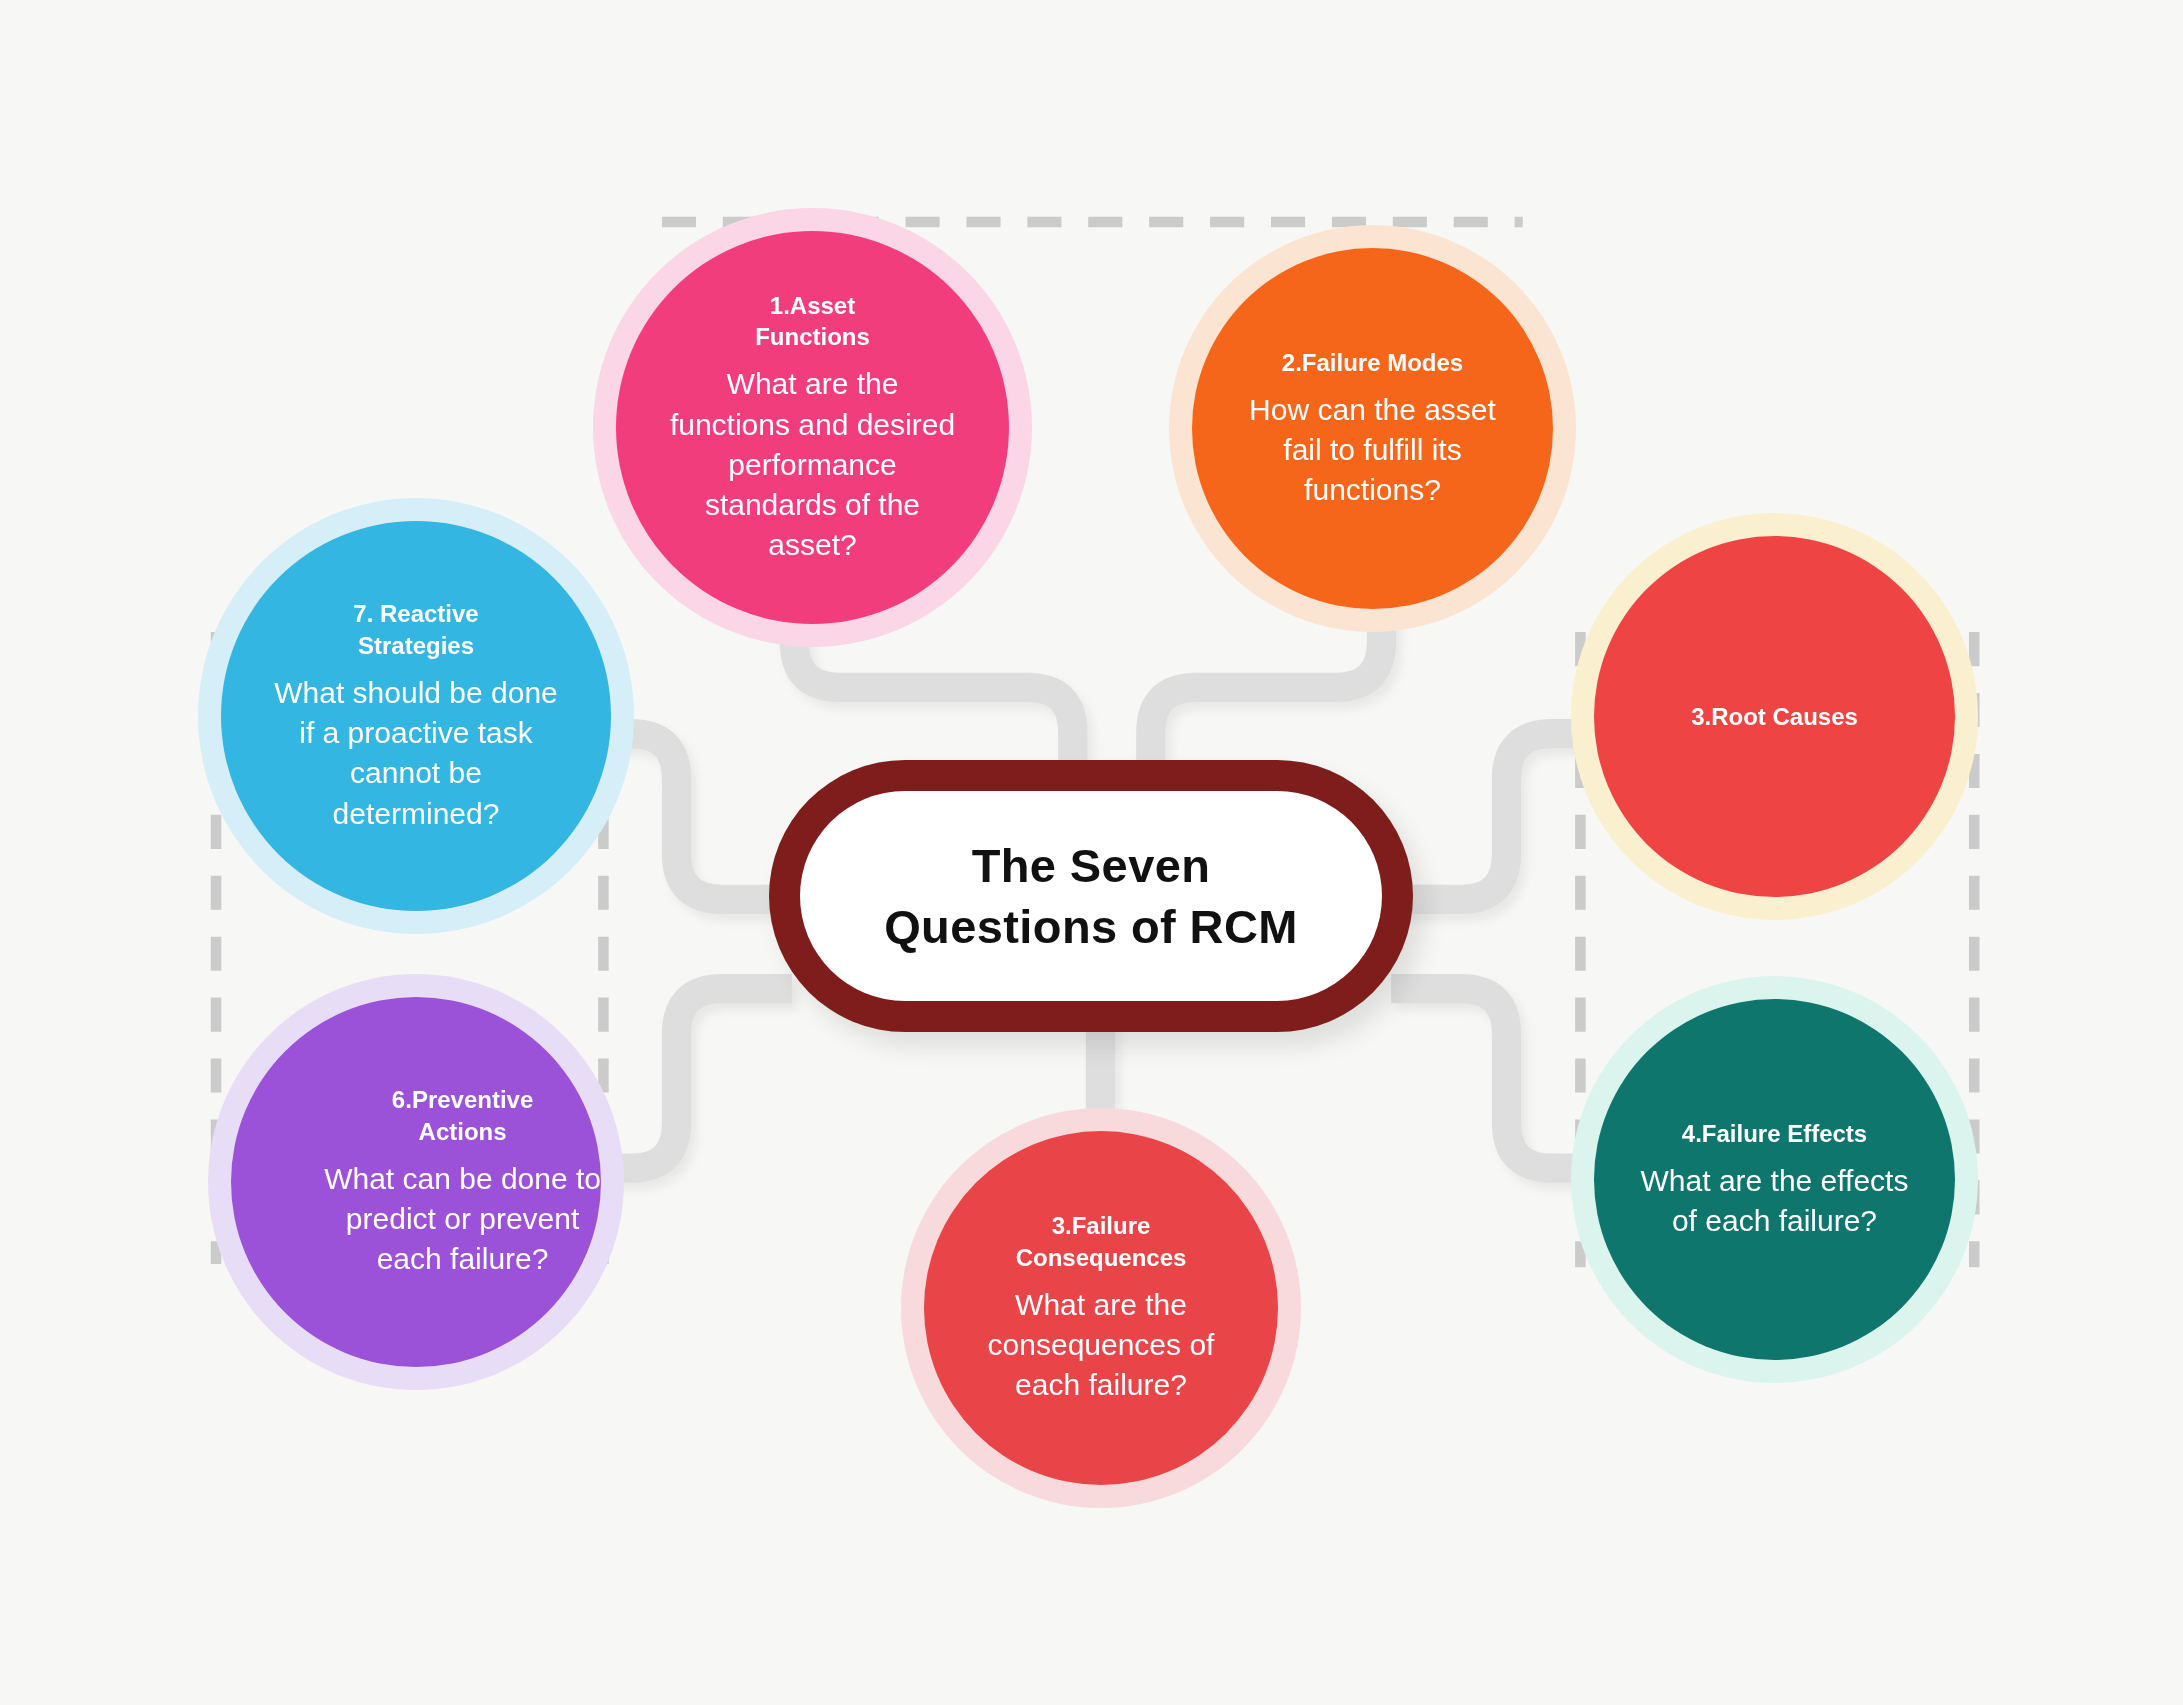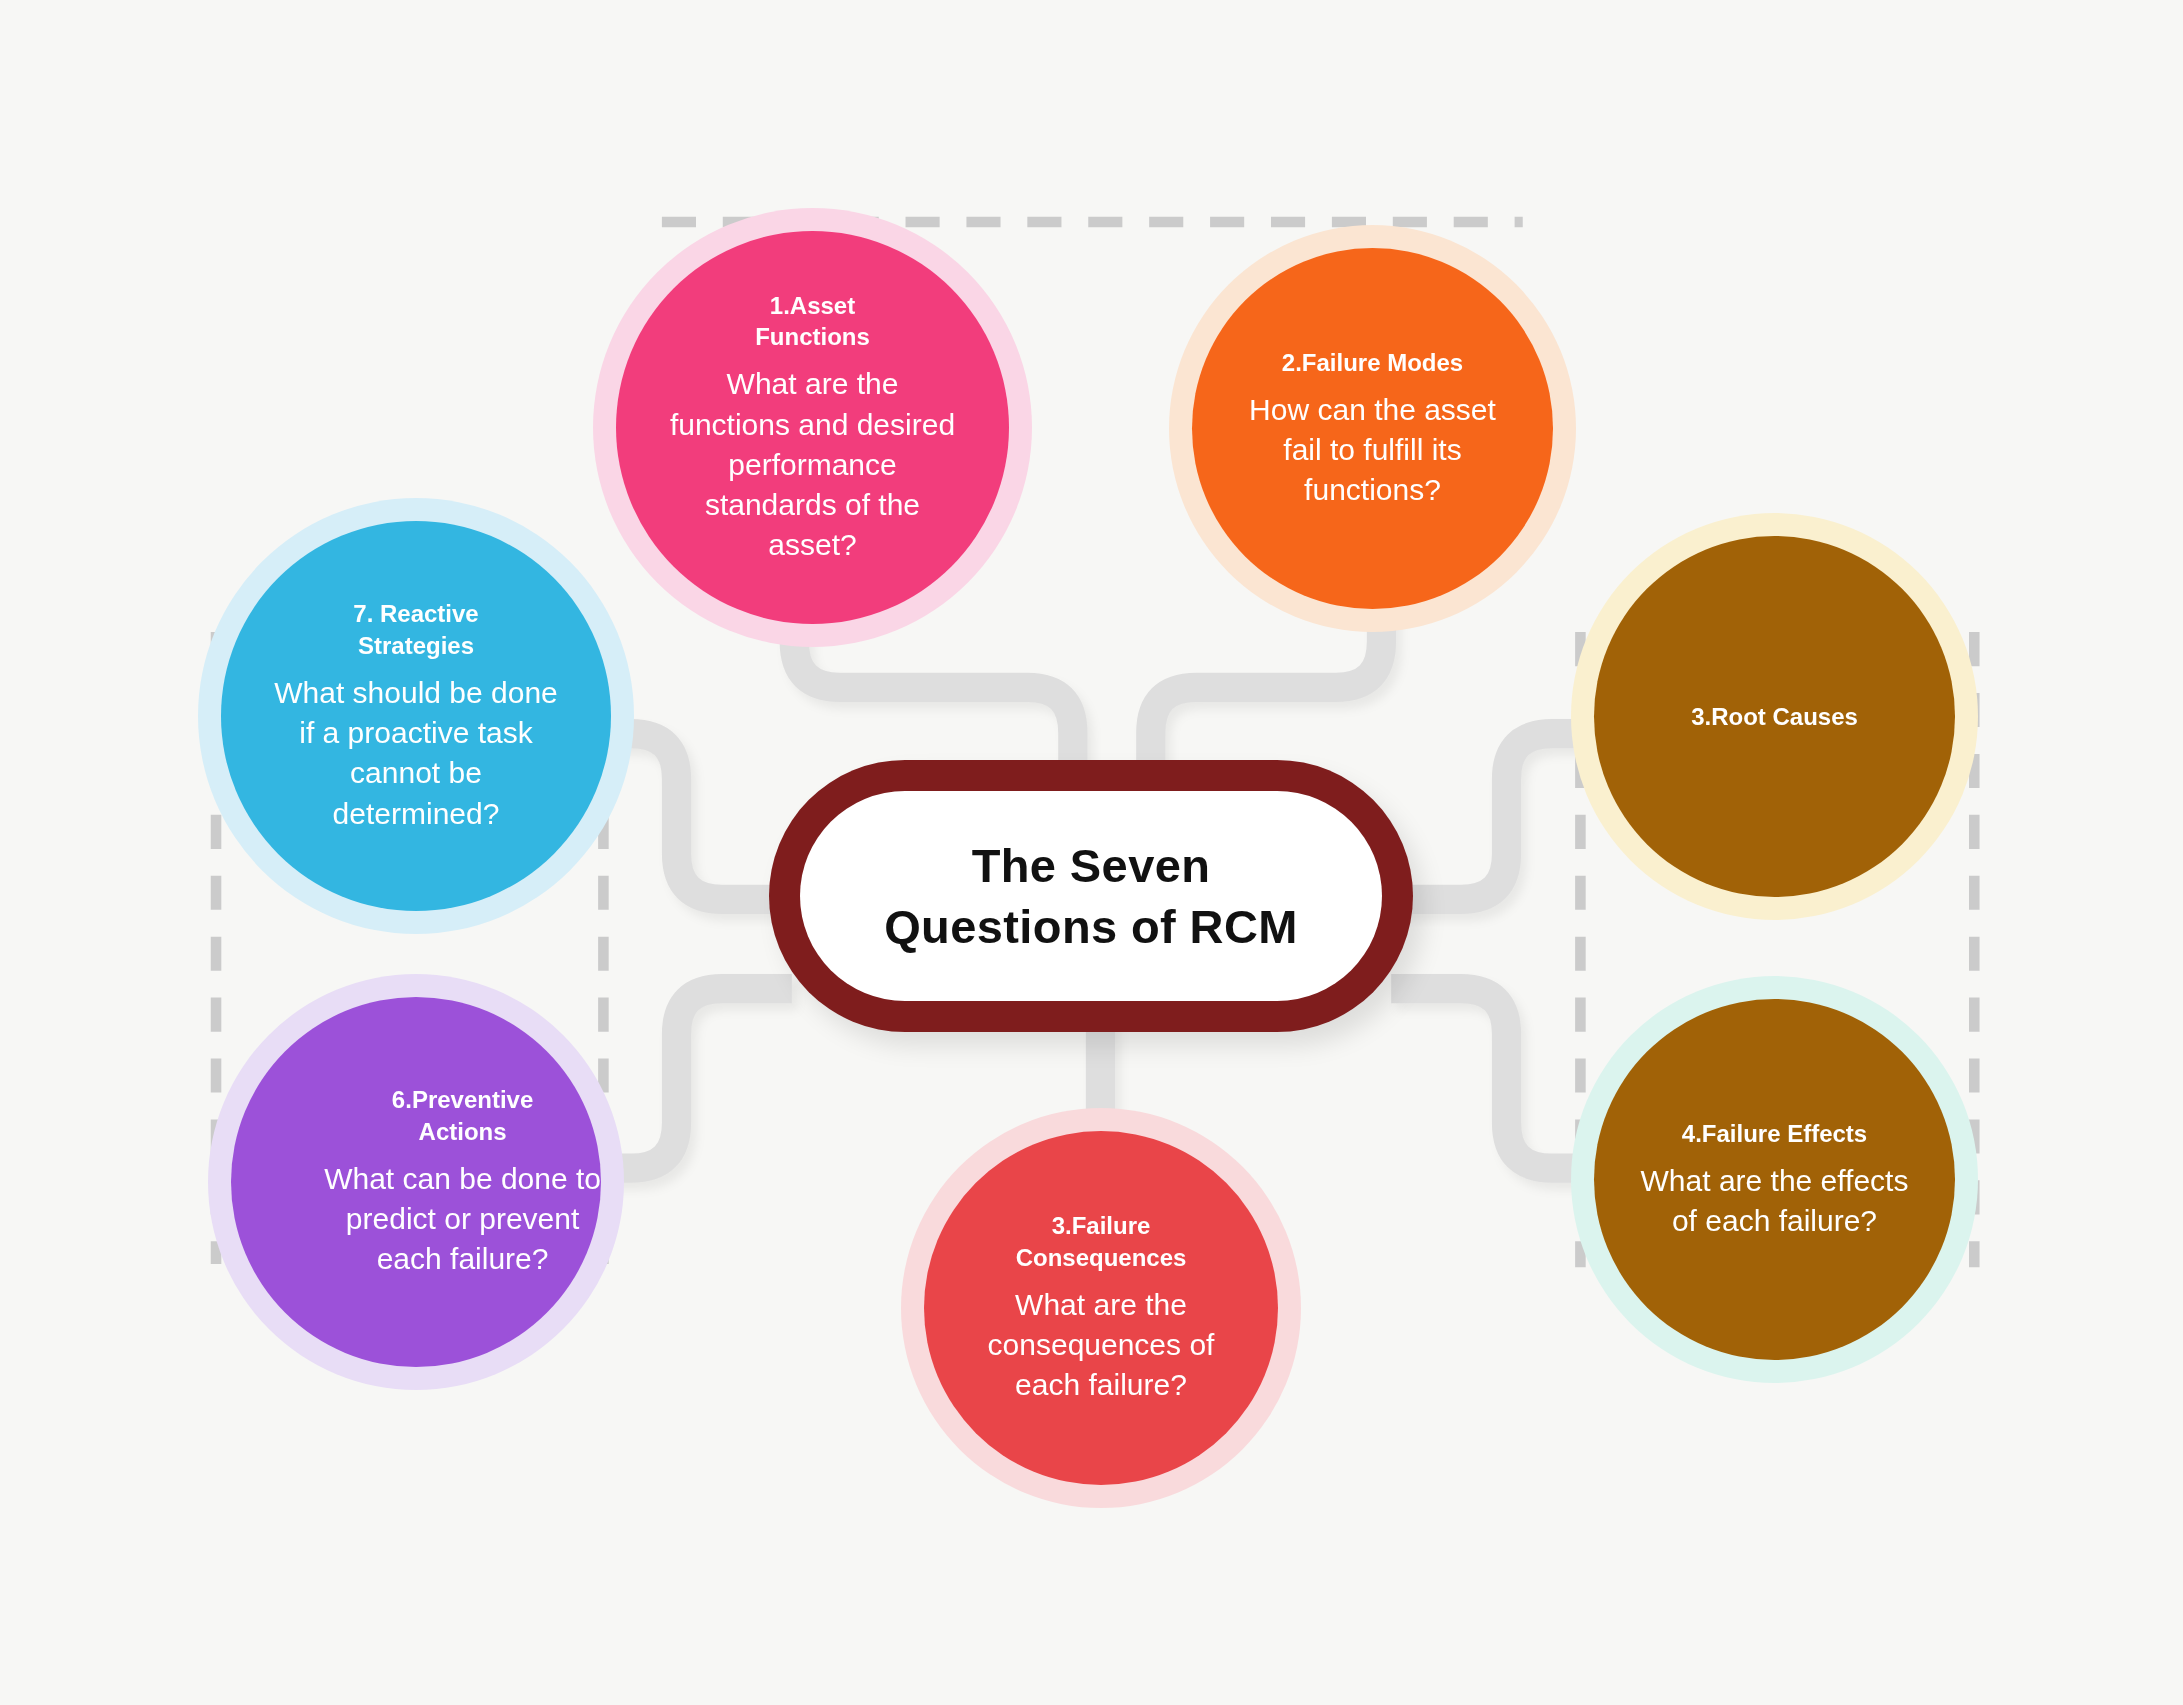--- a/index.html
+++ b/index.html
@@ -100,27 +100,27 @@
 
   <div class="node node2" style="background-color: rgb(246, 102, 26); box-shadow: rgb(251, 229, 210) 0px 0px 0px 23px; color: rgb(255, 255, 255);">
     <div class="node-inner">
       <div class="node-title">2.Failure Modes</div>
       <div class="node-q">How can the asset
 fail to fulfill its
 functions?</div>
     </div>
   </div>
 
-  <div class="node node3" style="background-color: #a16207; box-shadow: rgb(250, 240, 207) 0px 0px 0px 23px; color: rgb(255, 255, 255);">
+  <div class="node node3" style="background-color: #ef4444; box-shadow: rgb(250, 240, 207) 0px 0px 0px 23px; color: rgb(255, 255, 255);">
     <div class="node-inner">
       <div class="node-title">3.Root Causes</div>
     </div>
   </div>
 
-  <div class="node node4" style="background-color: #a16207; box-shadow: rgb(219, 244, 238) 0px 0px 0px 23px; color: rgb(255, 255, 255);">
+  <div class="node node4" style="background-color: #0f766e; box-shadow: rgb(219, 244, 238) 0px 0px 0px 23px; color: rgb(255, 255, 255);">
     <div class="node-inner">
       <div class="node-title">4.Failure Effects</div>
       <div class="node-q">What are the effects
 of each failure?</div>
     </div>
   </div>
 
   <div class="node node5" style="background-color: rgb(233, 69, 73); box-shadow: rgb(249, 218, 220) 0px 0px 0px 23px; color: rgb(255, 255, 255);">
     <div class="node-inner">
       <div class="node-title">3.Failure

